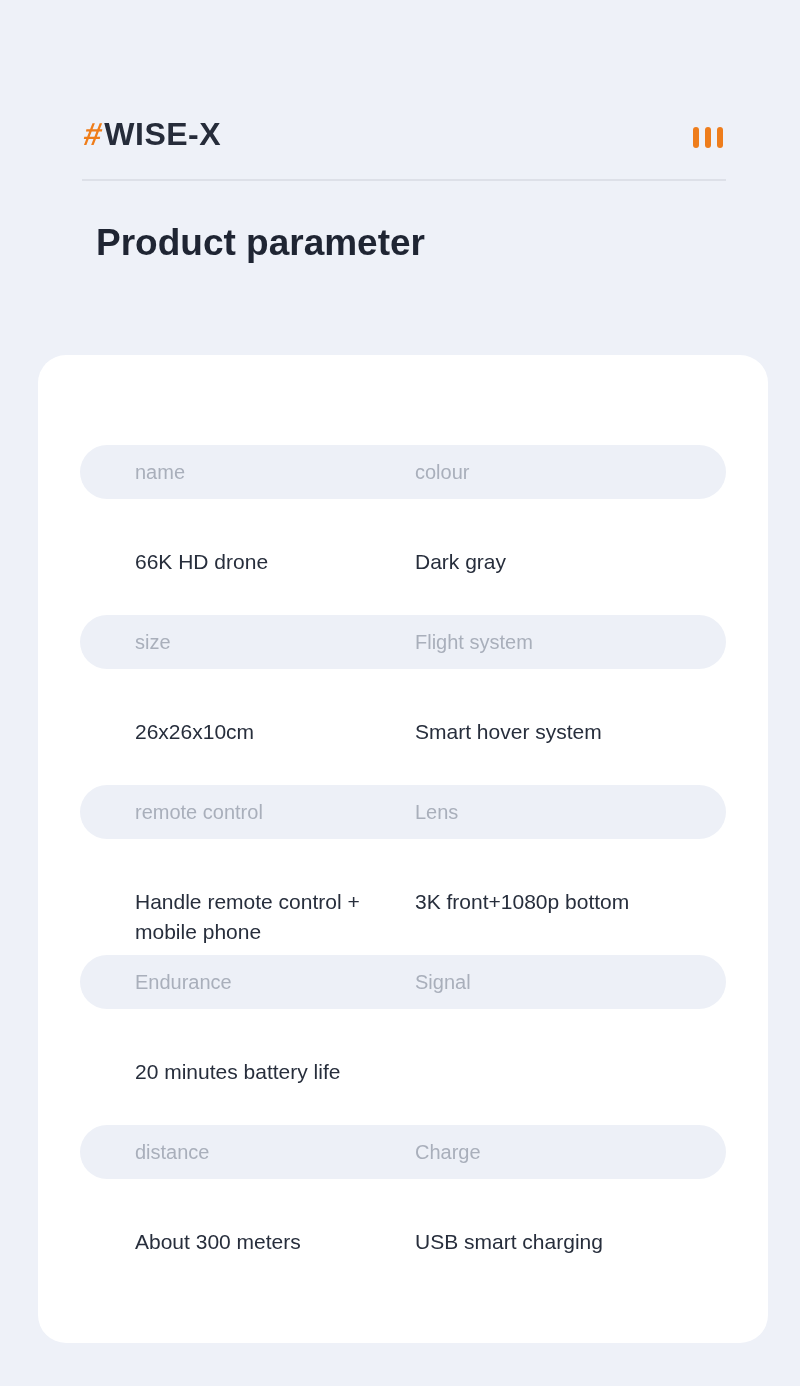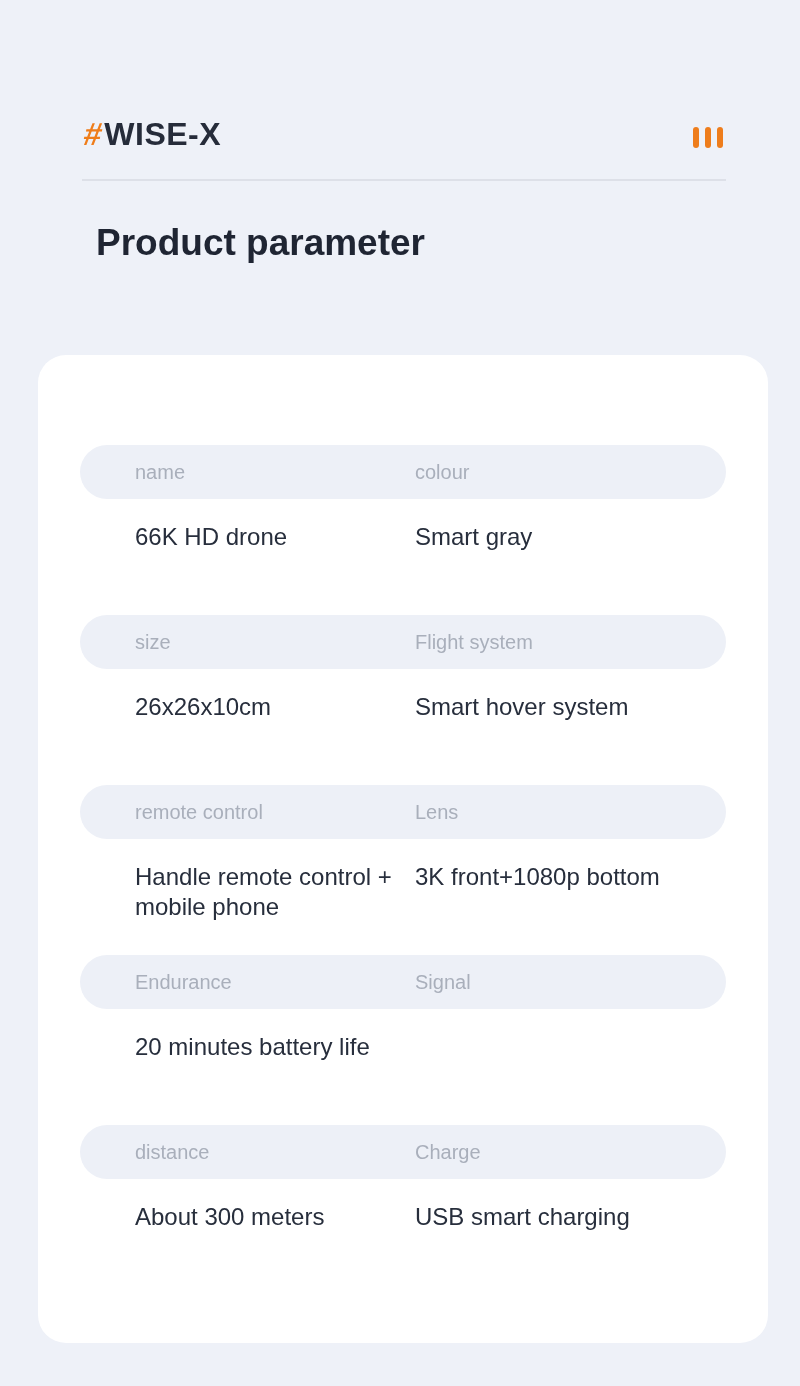--- a/index.html
+++ b/index.html
@@ -102,22 +102,22 @@
     line-height: 54px;
     font-size: 20px;
     color: #a9afbb;
     white-space: nowrap;
   }
   .pill-label.left  { left: 55px; }
   .pill-label.right { left: 335px; text-align: center; }
 
   .value {
     position: absolute;
-    top: 77px;
-    font-size: 24px;
+    top: 102px;
+    font-size: 21px;
     line-height: 30px;
     color: #272e3c;
   }
   .value.left  { left: 97px;  width: 285px; }
   .value.right { left: 377px; width: 320px; }
 </style>
 </head>
 <body>
 
 <header>
@@ -135,21 +135,21 @@
 <h1 class="page-title">Product parameter</h1>
 
 <main class="card">
 
   <section class="section">
     <div class="pill">
       <span class="pill-label left">name</span>
       <span class="pill-label right">colour</span>
     </div>
     <div class="value left">66K HD drone</div>
-    <div class="value right">Smart gray</div>
+    <div class="value right">Dark gray</div>
   </section>
 
   <section class="section">
     <div class="pill">
       <span class="pill-label left">size</span>
       <span class="pill-label right">Flight system</span>
     </div>
     <div class="value left">26x26x10cm</div>
     <div class="value right">Smart hover system</div>
   </section>

